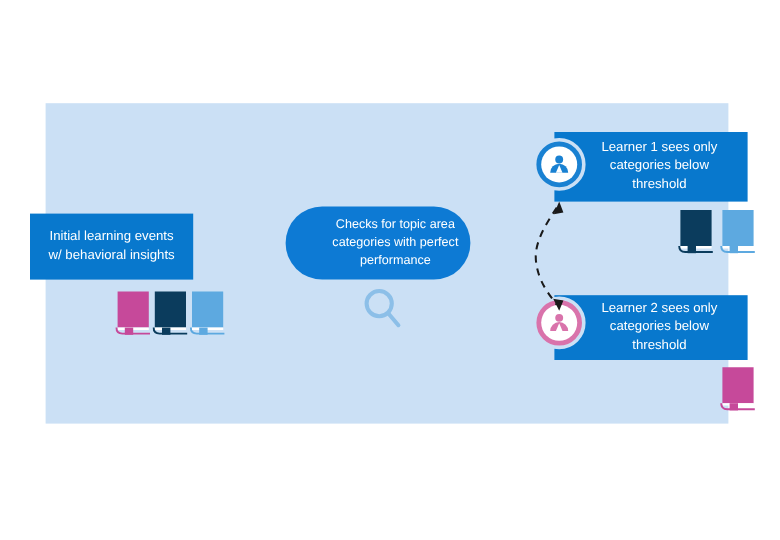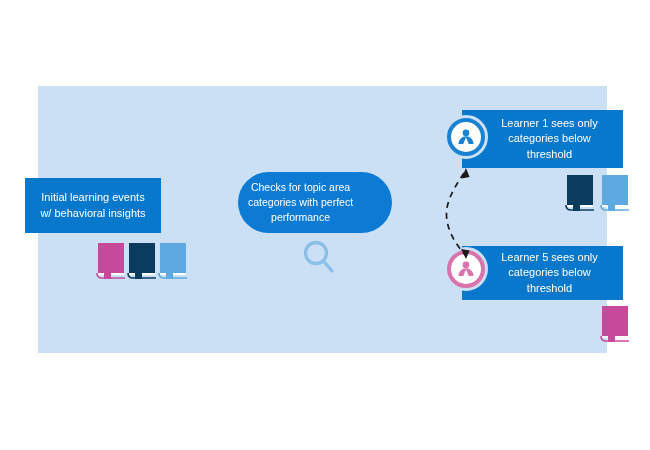--- a/index.html
+++ b/index.html
@@ -82,21 +82,21 @@
     position: absolute;
     left: 238px;
     top: 172px;
     width: 154px;
     height: 61px;
     background: #0d7ad4;
     border-radius: 31px;
     color: #ffffff;
     display: flex;
     align-items: center;
-    justify-content: flex-start;
+    justify-content: flex-end;
     text-align: center;
     font-size: 10.5px;
     line-height: 1.42;
     box-sizing: border-box;
     padding: 0 10px;
   }
   #bubble .txt { white-space: pre-line; }
 
   
   #magnifier {
@@ -231,21 +231,21 @@
   <div class="book" style="left:600px; top:172px;">
     <svg viewBox="0 0 30 42" width="30" height="42" xmlns="http://www.w3.org/2000/svg">
       <path d="M2 3 h26 v30 h-26 z" fill="#5da9e0"></path>
       <path d="M2 33 h26 v2 h-26 z" fill="#ffffff"></path>
       <path d="M1 33 q0 5 5 5 h23" fill="none" stroke="#5da9e0" stroke-width="1.6"></path>
       <rect x="8" y="33" width="7" height="6" fill="#5da9e0"></rect>
     </svg>
   </div>
 
   <div class="label-box" id="box-learner2">
-    <span class="txt">Learner 5 sees only
+    <span class="txt">Learner 2 sees only
 categories below
 threshold</span>
   </div>
 
   <div class="avatar" id="avatar-learner2">
     <div class="inner">
       <svg viewBox="0 0 24 24" width="22" height="22" xmlns="http://www.w3.org/2000/svg">
         <circle cx="12" cy="7.5" r="3.6" fill="#d973ab"></circle>
         <path d="M3.8 19.5 a8.2 8.2 0 0 1 16.4 0 z" fill="#d973ab"></path>
         <path d="M12 12.5 L9 19.5 L15 19.5 Z" fill="#ffffff"></path>

